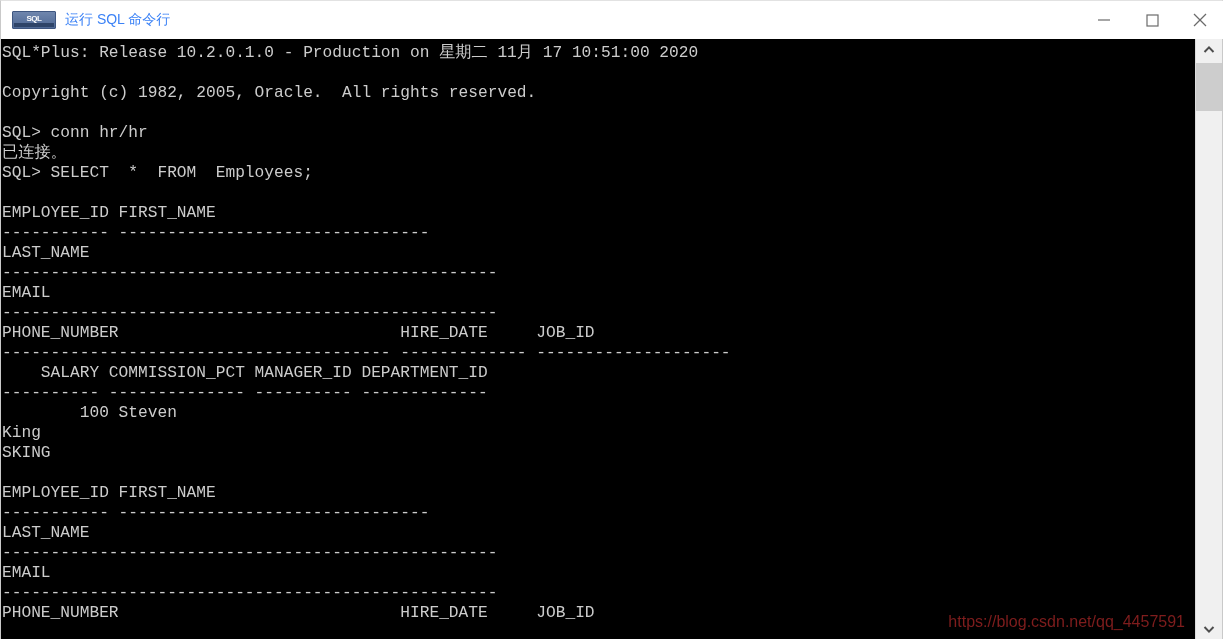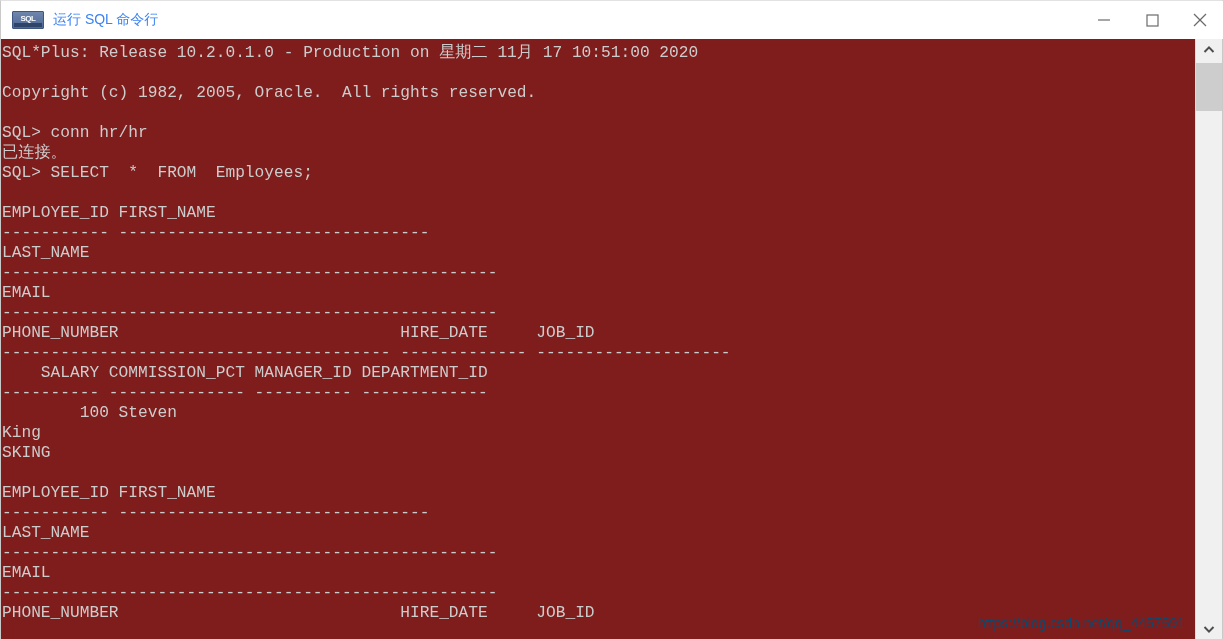--- a/index.html
+++ b/index.html
@@ -36,21 +36,21 @@
     align-items: center;
   }
   #title-left {
     display: flex;
     align-items: center;
     padding-left: 11px;
     flex: 1 1 auto;
     min-width: 0;
   }
   .app-icon {
-    width: 32px;
+    width: 44px;
     height: 18px;
     position: relative;
     flex: 0 0 auto;
     margin-right: 9px;
     background: linear-gradient(#6f86ad, #4e6894);
     border: 1px solid #3e5680;
     border-radius: 1px;
     box-sizing: border-box;
     overflow: hidden;
   }
@@ -95,21 +95,21 @@
   }
   .winbtn svg { display: block; }
 
   
   #console {
     position: absolute;
     left: 0;
     top: 38px;
     width: 1196px;
     height: 601px;
-    background: #7f1d1d;
+    background: #000000;
     overflow: hidden;
   }
   #console-text {
     position: absolute;
     left: 0;
     top: 0;
     margin: 0;
     padding: 4px 0 0 1px;
     font-family: "Liberation Mono", "DejaVu Sans Mono", monospace;
     font-size: 16.2px;
@@ -152,22 +152,22 @@
     background: #cdcdcd;
   }
 
   
   #watermark {
     position: absolute;
     right: 27px;
     bottom: 0;
     padding: 6px 10px 8px 14px;
     font-family: "Liberation Sans", sans-serif;
-    font-size: 14px;
-    color: #0c4a6e;
+    font-size: 16px;
+    color: #7f1d1d;
     white-space: nowrap;
     pointer-events: none;
   }
 </style>
 </head>
 <body>
 
 <div id="window">
 
   <div id="titlebar">

